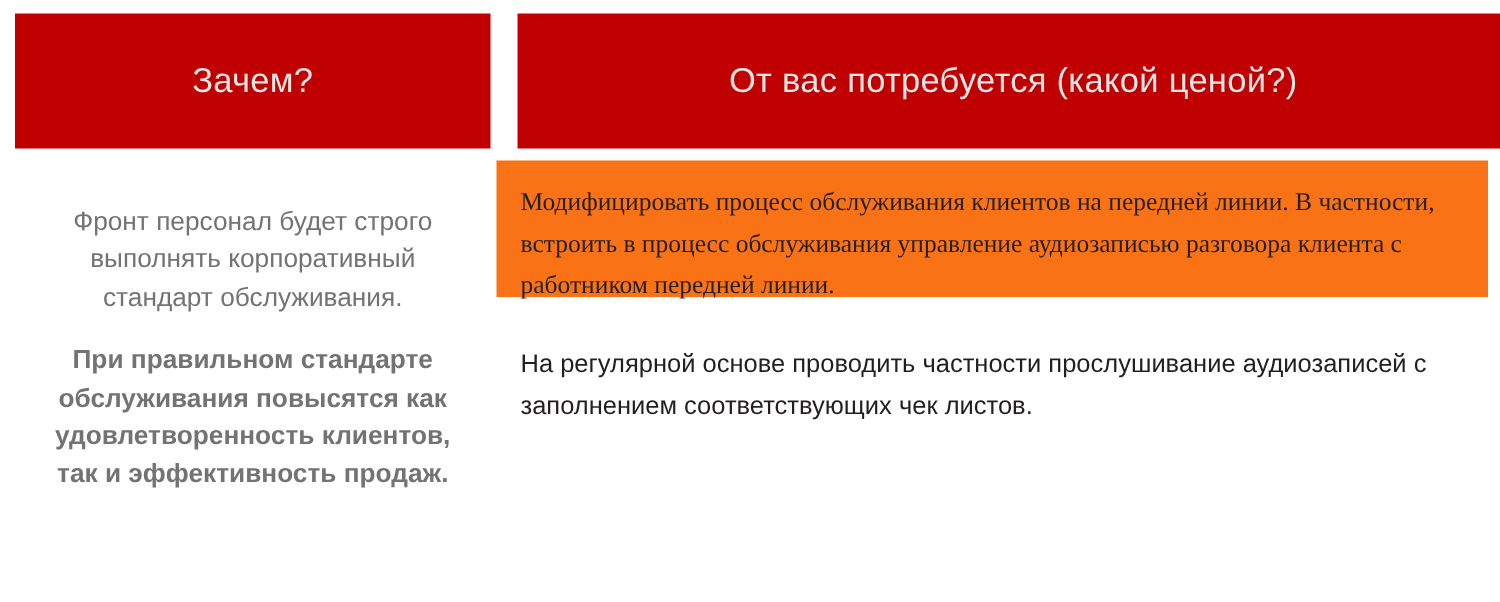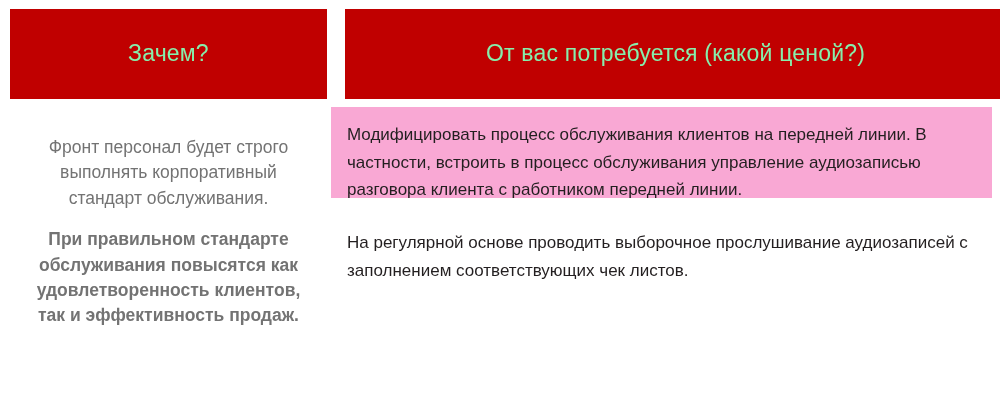--- a/index.html
+++ b/index.html
@@ -35,21 +35,21 @@
   }
   #hdr-why {
     left: 10px;
     width: 317px;
   }
   #hdr-cost {
     left: 345px;
     width: 661px;
   }
   .hdr-text {
-    color: #86efac;
+    color: #e5e5e5;
     font-size: 23px;
     font-weight: 400;
     letter-spacing: 0.2px;
     line-height: 1.1;
     text-align: center;
     white-space: nowrap;
   }
 
   
   #left-col {
@@ -85,21 +85,22 @@
   .cell-text {
     color: #231f20;
     font-size: 17px;
     line-height: 1.62;
     text-align: left;
     margin: 0;
   }
   #cell-1 {
     top: 107px;
     height: 91px;
-    background: #f9a8d4;
+    background: #f97316;
+    font-family: Liberation Serif, serif;
   }
   #cell-2 {
     top: 215px;
     height: 68px;
     background: #FFFFFF;
   }
   #cell-3 {
     top: 298px;
     height: 99px;
     background: #F2F2F2;
@@ -121,17 +122,17 @@
   <div id="left-col">
     <p class="left-para" id="left-para-1">Фронт персонал  будет строго выполнять  корпоративный стандарт обслуживания.</p>
     <p class="left-para" id="left-para-2">При правильном стандарте обслуживания повысятся как удовлетворенность клиентов, так и эффективность продаж.</p>
   </div>
 
   <div class="cell" id="cell-1">
     <p class="cell-text">Модифицировать процесс обслуживания клиентов на передней линии. В частности, встроить в процесс обслуживания управление аудиозаписью разговора клиента с работником передней линии.</p>
   </div>
 
   <div class="cell" id="cell-2">
-    <p class="cell-text">На регулярной основе проводить выборочное прослушивание аудиозаписей с заполнением соответствующих чек листов.</p>
+    <p class="cell-text">На регулярной основе проводить частности прослушивание аудиозаписей с заполнением соответствующих чек листов.</p>
   </div>
 
 
 </div>
 
 </body></html>

